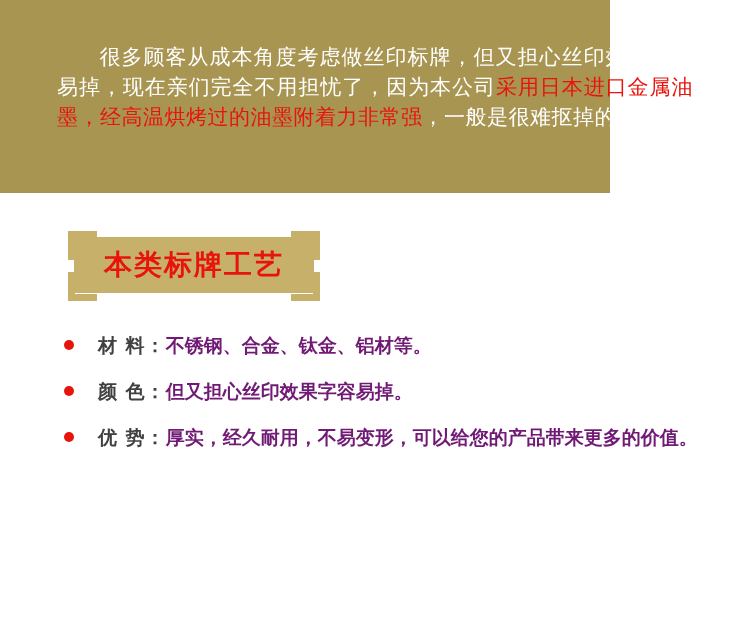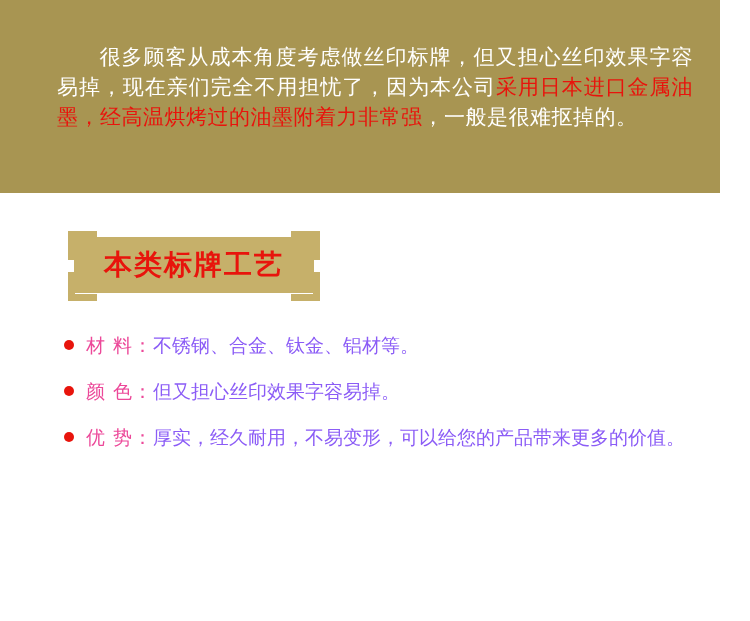--- a/index.html
+++ b/index.html
@@ -18,21 +18,21 @@
     width: 750px;
     height: 621px;
     background: #ffffff;
   }
 
   
   .banner {
     position: absolute;
     left: 0;
     top: 0;
-    width: 720px;
+    width: 610px;
     height: 193px;
     background: #a89552;
     box-sizing: border-box;
   }
   .banner-text {
     position: absolute;
     left: 57px;
     top: 42px;
     width: 636px;
     font-size: 21px;
@@ -120,26 +120,28 @@
   .spec-item .bullet {
     position: absolute;
     left: 0;
     top: 9px;
     width: 10px;
     height: 10px;
     border-radius: 50%;
     background: #e8140c;
   }
   .spec-label {
-    color: #ec4899;
-    font-weight: normal;
+    color: #404040;
+    font-weight: bold;
     letter-spacing: 1px;
+    margin-left: 12px;
   }
   .spec-value {
-    color: #8b5cf6;
+    color: #701a75;
+    font-weight: bold;
   }
   .spec-item.wrap .spec-value {
     display: inline;
   }
 </style>
 </head>
 <body>
 
 <div class="page">
 

